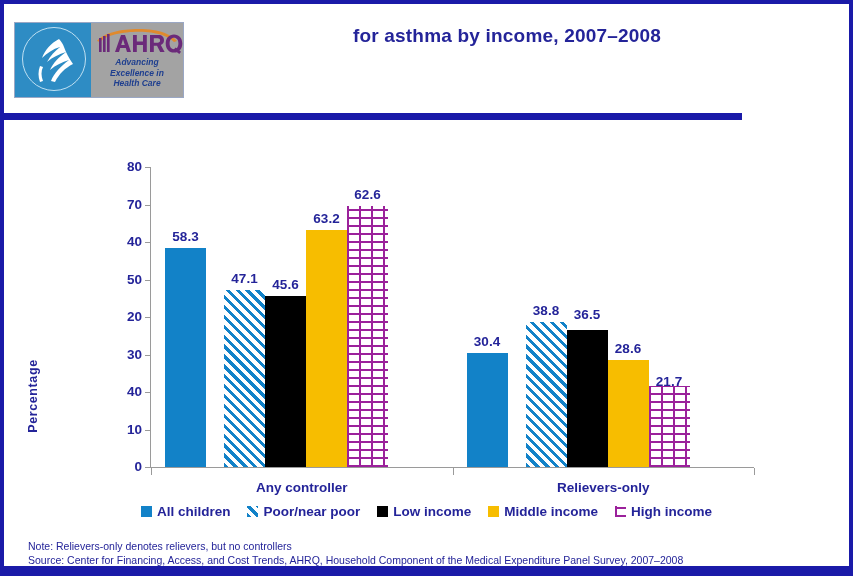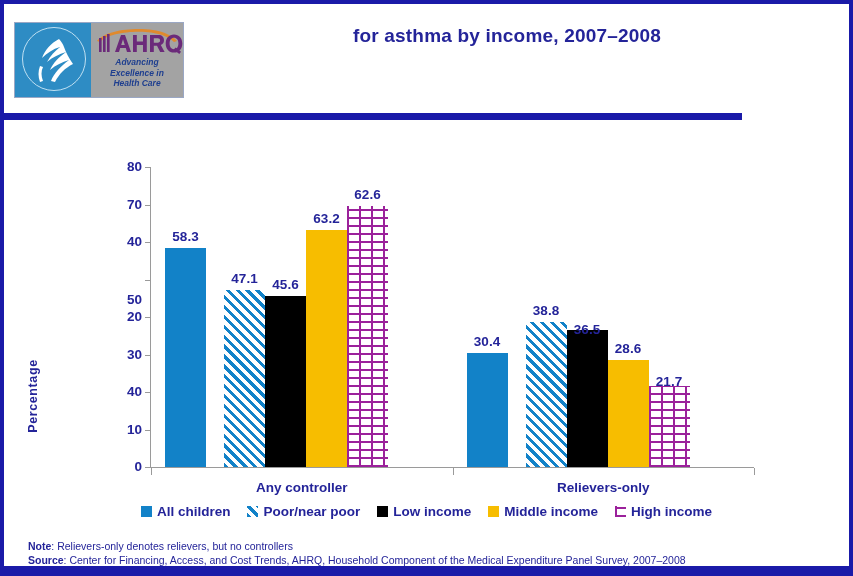--- a/index.html
+++ b/index.html
@@ -211,21 +211,21 @@
   
   #footnotes {
     position: absolute;
     left: 24px; top: 535px;
     width: 810px;
     color: #242499;
     font-size: 10.5px;
     line-height: 14px;
     font-family: "Liberation Sans", sans-serif;
   }
-  #footnotes .lead { font-weight: bold; }
+  #footnotes .lead { font-weight: normal; }
   #footnotes .line { white-space: nowrap; }
   #bottom-rule {
     position: absolute;
     left: 0px; bottom: 0px;
     width: 845px; height: 6px;
     background: #1a1aa8;
   }
 </style>
 </head>
 <body>
@@ -279,21 +279,21 @@
         <div class="ytick-label" style="left: 104px; top: 336px;">0</div>
         <div class="ytick-mark" style="left: 141px; top: 343px;"></div>
         <div class="ytick-label" style="left: 104px; top: 298.5px;">10</div>
         <div class="ytick-mark" style="left: 141px; top: 306px;"></div>
         <div class="ytick-label" style="left: 104px; top: 261px;">40</div>
         <div class="ytick-mark" style="left: 141px; top: 268px;"></div>
         <div class="ytick-label" style="left: 104px; top: 223.5px;">30</div>
         <div class="ytick-mark" style="left: 141px; top: 231px;"></div>
         <div class="ytick-label" style="left: 104px; top: 186px;">20</div>
         <div class="ytick-mark" style="left: 141px; top: 193px;"></div>
-        <div class="ytick-label" style="left: 104px; top: 148.5px; margin-top: 20px;">50</div>
+        <div class="ytick-label" style="left: 104px; top: 148.5px;">50</div>
         <div class="ytick-mark" style="left: 141px; top: 156px;"></div>
         <div class="ytick-label" style="left: 104px; top: 111px;">40</div>
         <div class="ytick-mark" style="left: 141px; top: 118px;"></div>
         <div class="ytick-label" style="left: 104px; top: 73.5px;">70</div>
         <div class="ytick-mark" style="left: 141px; top: 81px;"></div>
         <div class="ytick-label" style="left: 104px; top: 36px;">80</div>
         <div class="ytick-mark" style="left: 141px; top: 43px;"></div>
       </div>
     <div id="plot">
         <div class="bar f-solid-blue" style="left: 14px; width: 41px; height: 218.625px;"></div>
@@ -304,21 +304,21 @@
         <div class="bar-val" style="left: 107.5px; top: 110px;">45.6</div>
         <div class="bar f-yellow" style="left: 155px; width: 41px; height: 237px;"></div>
         <div class="bar-val" style="left: 148.5px; top: 44px;">63.2</div>
         <div class="bar f-brick" style="left: 196px; width: 41px; height: 261px;"></div>
         <div class="bar-val" style="left: 189.5px; top: 20px;">62.6</div>
         <div class="bar f-solid-blue" style="left: 315.5px; width: 41px; height: 114px;"></div>
         <div class="bar-val" style="left: 309px; top: 167px;">30.4</div>
         <div class="bar f-hatch-blue" style="left: 374.5px; width: 41px; height: 145.5px;"></div>
         <div class="bar-val" style="left: 368px; top: 135.5px;">38.8</div>
         <div class="bar f-black" style="left: 415.5px; width: 41px; height: 136.875px;"></div>
-        <div class="bar-val" style="left: 409px; top: 155px;">36.5</div>
+        <div class="bar-val" style="left: 409px; top: 140px;">36.5</div>
         <div class="bar f-yellow" style="left: 456.5px; width: 41px; height: 107.25px;"></div>
         <div class="bar-val" style="left: 450px; top: 173.75px;">28.6</div>
         <div class="bar f-brick" style="left: 497.5px; width: 41px; height: 81.375px;"></div>
         <div class="bar-val" style="left: 491px; top: 207px;">21.7</div>
       </div>
     <div id="xcats">
         <div class="xcat-label" style="left: 177.75px;">Any controller</div>
         <div class="xcat-label" style="left: 479.25px;">Relievers-only</div>
         <div class="xaxis-tick" style="left: 449px;"></div>
         <div class="xaxis-tick" style="left: 147px;"></div>

